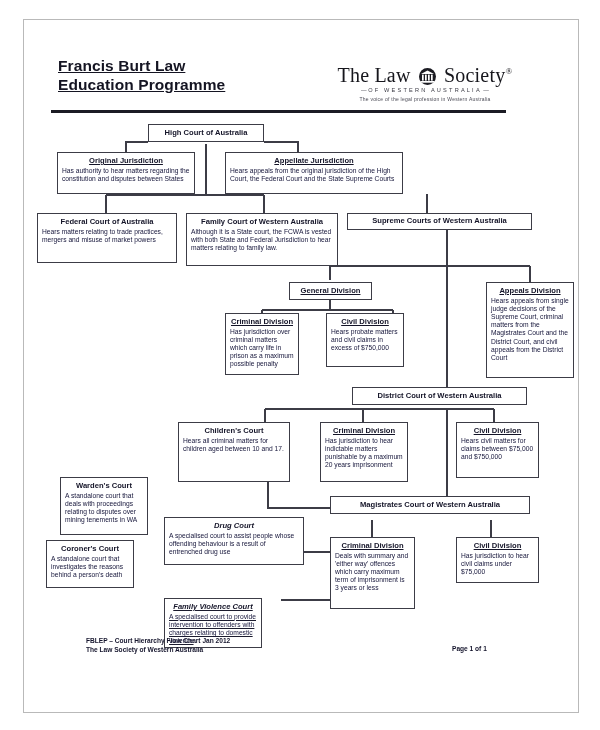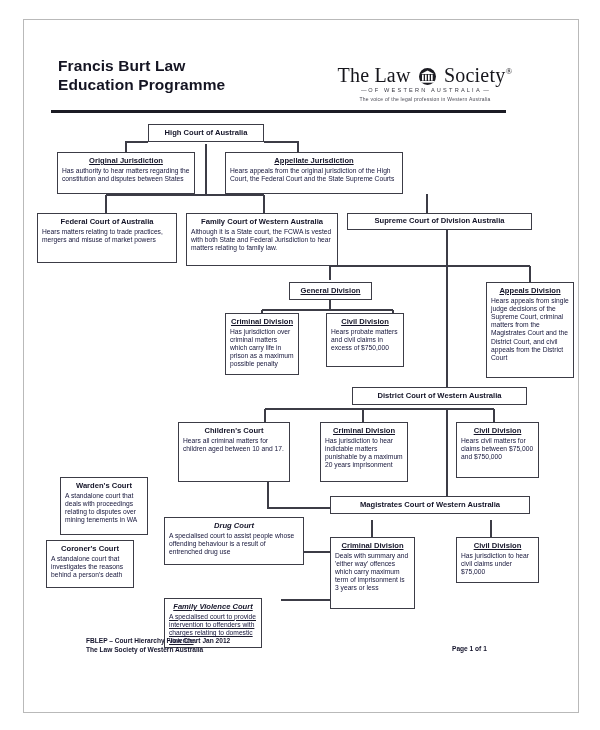--- a/index.html
+++ b/index.html
@@ -2,21 +2,21 @@
 <html><head>
 <meta charset="utf-8">
 <style>
   html,body{margin:0;padding:0;background:#ffffff;}
   body{width:600px;height:730px;font-family:"Liberation Sans",sans-serif;color:#1b1b2e;}
 
   #page{position:relative;width:600px;height:730px;overflow:hidden;background:#fff;}
   #sheet{position:absolute;left:23px;top:19px;width:554px;height:692px;border:1px solid #b9b9b9;background:#fff;}
 
   
-  .hdr-title{position:absolute;left:58px;top:56px;width:250px;font-size:15.5px;font-weight:bold;line-height:19px;letter-spacing:.1px;color:#141422;}
+  .hdr-title{position:absolute;left:58px;top:56px;width:250px;font-size:15.5px;font-weight:bold;line-height:19px;letter-spacing:.1px;color:#141422;text-decoration:underline;}
   .hdr-rule{position:absolute;left:51px;top:110px;width:455px;height:3px;background:#1b1b24;}
 
   .logo{position:absolute;left:330px;top:64px;width:190px;height:42px;}
   .logo-main{position:absolute;left:0;top:0;width:190px;text-align:center;font-family:"Liberation Serif",serif;font-size:20px;color:#16161c;white-space:nowrap;letter-spacing:.2px;}
   .logo-main .reg{font-size:9px;vertical-align:super;}
   .logo-mark{display:inline-block;width:19px;height:17px;vertical-align:-3px;margin:0 2px;position:relative;}
   .logo-sub{position:absolute;left:0;top:23px;width:190px;text-align:center;font-size:5.6px;letter-spacing:2.2px;color:#3a3a44;white-space:nowrap;}
   .logo-sub .dash{letter-spacing:0;}
   .logo-tag{position:absolute;left:0;top:32px;width:190px;text-align:center;font-size:5px;letter-spacing:.25px;color:#4a4a55;white-space:nowrap;}
 
@@ -136,21 +136,21 @@
       <span class="ttl">Federal Court of Australia</span>
       <span class="bd">Hears matters relating to trade practices, mergers and misuse of market powers</span>
     </div>
 
     <div class="box" style="left:186px;top:213px;width:152px;height:53px;">
       <span class="ttl">Family Court of Western Australia</span>
       <span class="bd">Although it is a State court, the FCWA is vested with both State and Federal Jurisdiction to hear matters relating to family law.</span>
     </div>
 
     <div class="box plain" style="left:347px;top:213px;width:185px;height:17px;">
-      <span class="ttl">Supreme Court of Division Australia</span>
+      <span class="ttl">Supreme Courts of Western Australia</span>
     </div>
 
     <div class="box plain" style="left:289px;top:282px;width:83px;height:18px;">
       <span class="ttl u">General Division</span>
     </div>
 
     <div class="box" style="left:225px;top:313px;width:74px;height:62px;">
       <span class="ttl u">Criminal Division</span>
       <span class="bd">Has jurisdiction over criminal matters which carry life in prison as a maximum possible penalty</span>
     </div>

